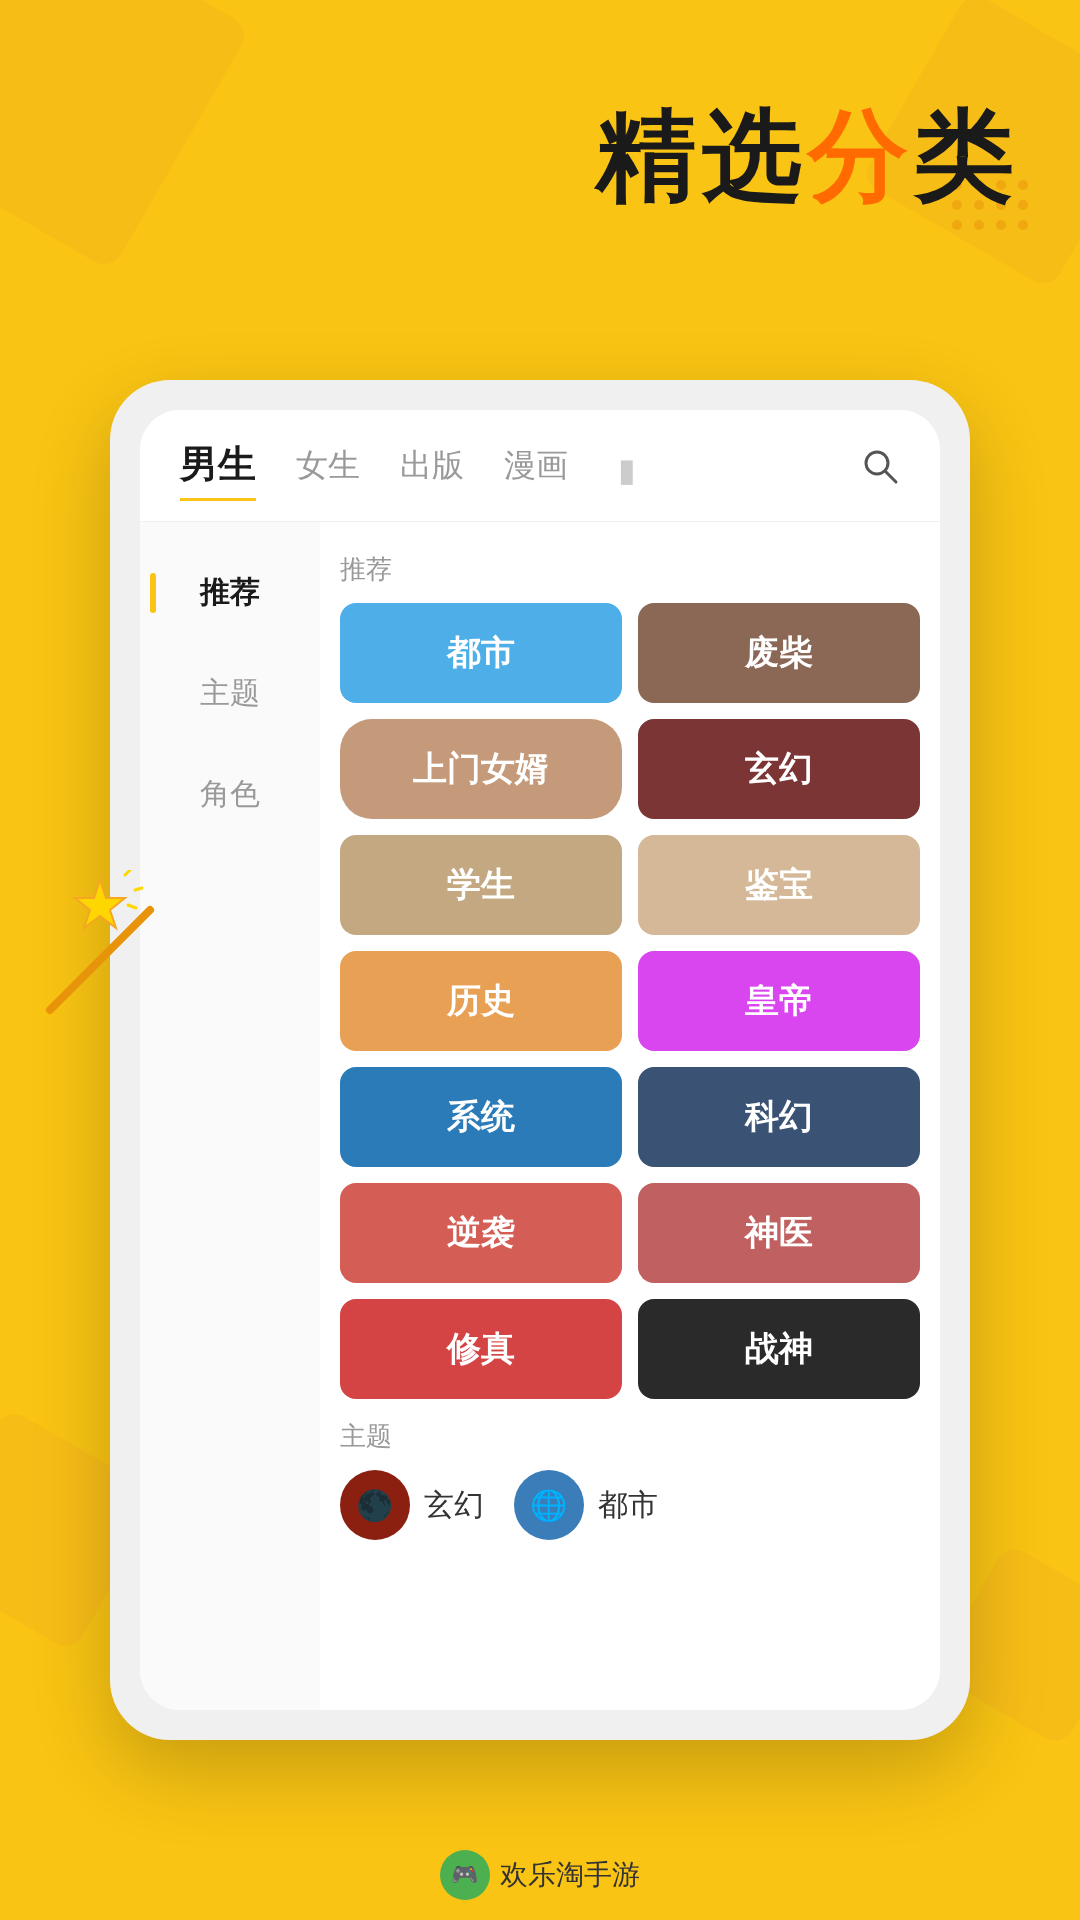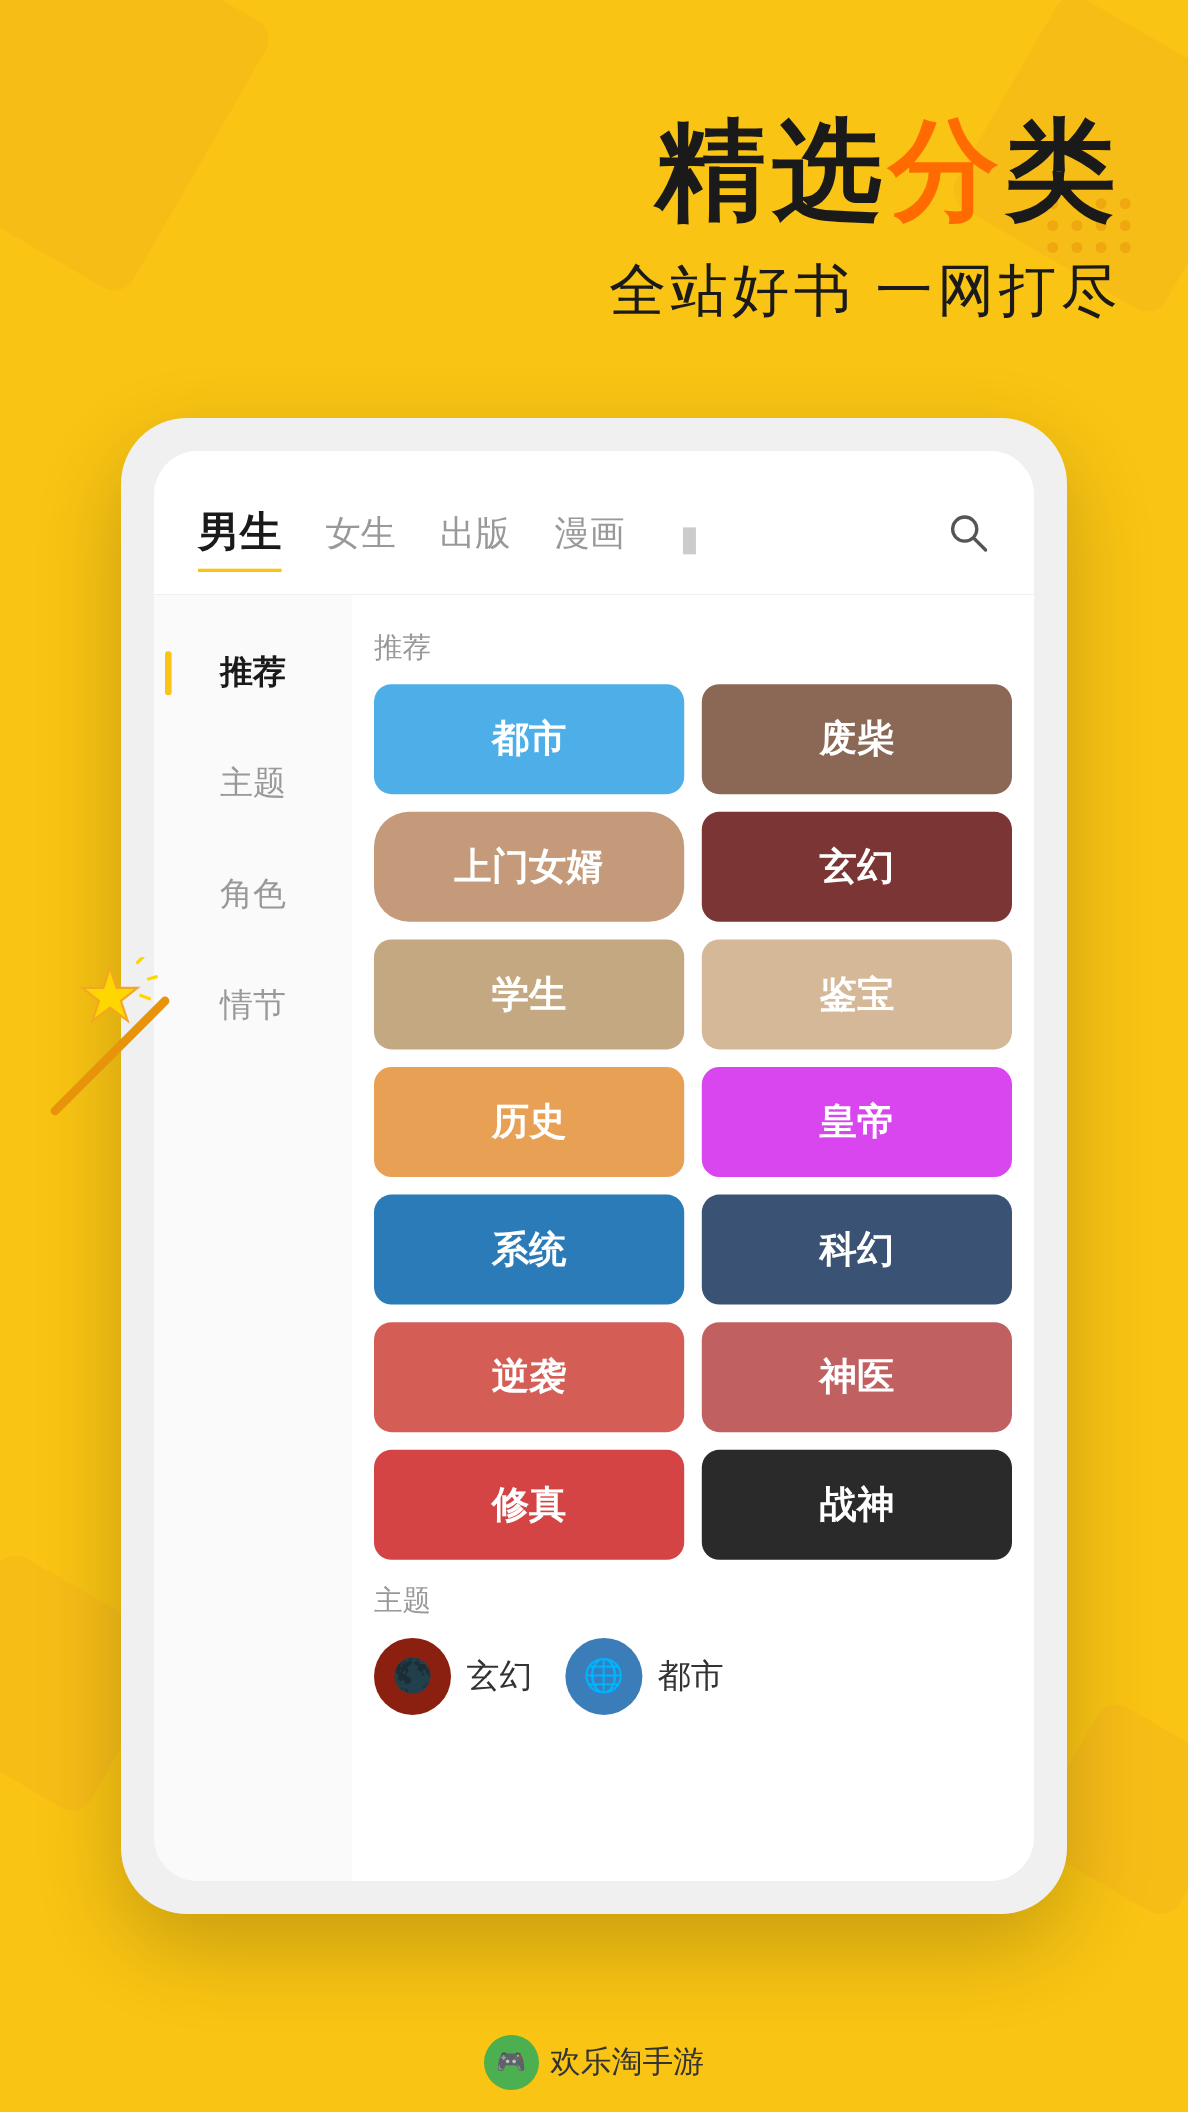--- a/index.html
+++ b/index.html
@@ -100,21 +100,21 @@
       background: #fff;
       border-radius: 40px;
       overflow: hidden;
       height: 1300px;
     }
 
     
     .tab-bar {
       display: flex;
       align-items: center;
-      padding: 48px 40px 20px 40px;
+      padding: 29px 40px 20px 40px;
       background: #fff;
       border-bottom: 1px solid #f0f0f0;
       gap: 40px;
     }
     .tab-item {
       font-size: 32px;
       color: #999;
       padding-bottom: 8px;
       cursor: pointer;
     }
@@ -314,21 +314,20 @@
     <span></span>
     <span></span>
 </div>
 
 <div class="small-dot" style="left: 110px; top: 870px;"></div>
 
 <div class="header-section">
   <div class="main-title">
     <span>精选</span><span class="highlight">分</span><span>类</span>
   </div>
-  <div class="sub-title">全站好书 一网打尽</div>
 </div>
 
 <div class="wand-decoration">
   <svg viewBox="0 0 160 160" width="160" height="160">
 
     <line x1="120" y1="40" x2="20" y2="140" stroke="#E8940A" stroke-width="8" stroke-linecap="round"></line>
 
     <polygon points="70,10 76,28 95,28 80,40 86,58 70,46 54,58 60,40 45,28 64,28" fill="#FFD700" stroke="#F5A623" stroke-width="2"></polygon>
 
     <line x1="95" y1="5" x2="100" y2="0" stroke="#FFD700" stroke-width="3" stroke-linecap="round"></line>
@@ -353,21 +352,20 @@
         </svg>
       </div>
     </div>
 
     <div class="content-area">
 
       <div class="sidebar">
         <div class="sidebar-item active">推荐</div>
         <div class="sidebar-item">主题</div>
         <div class="sidebar-item">角色</div>
-        <div class="sidebar-item">情节</div>
       </div>
 
       <div class="grid-area">
         <div class="section-label">推荐</div>
         <div class="category-grid">
         <div class="category-btn cat-dushi">都市</div>
             <div class="category-btn cat-feizhai">废柴</div>
             <div class="category-btn cat-shangmen">上门女婿</div>
             <div class="category-btn cat-xuanhuan">玄幻</div>
             <div class="category-btn cat-xuesheng">学生</div>

